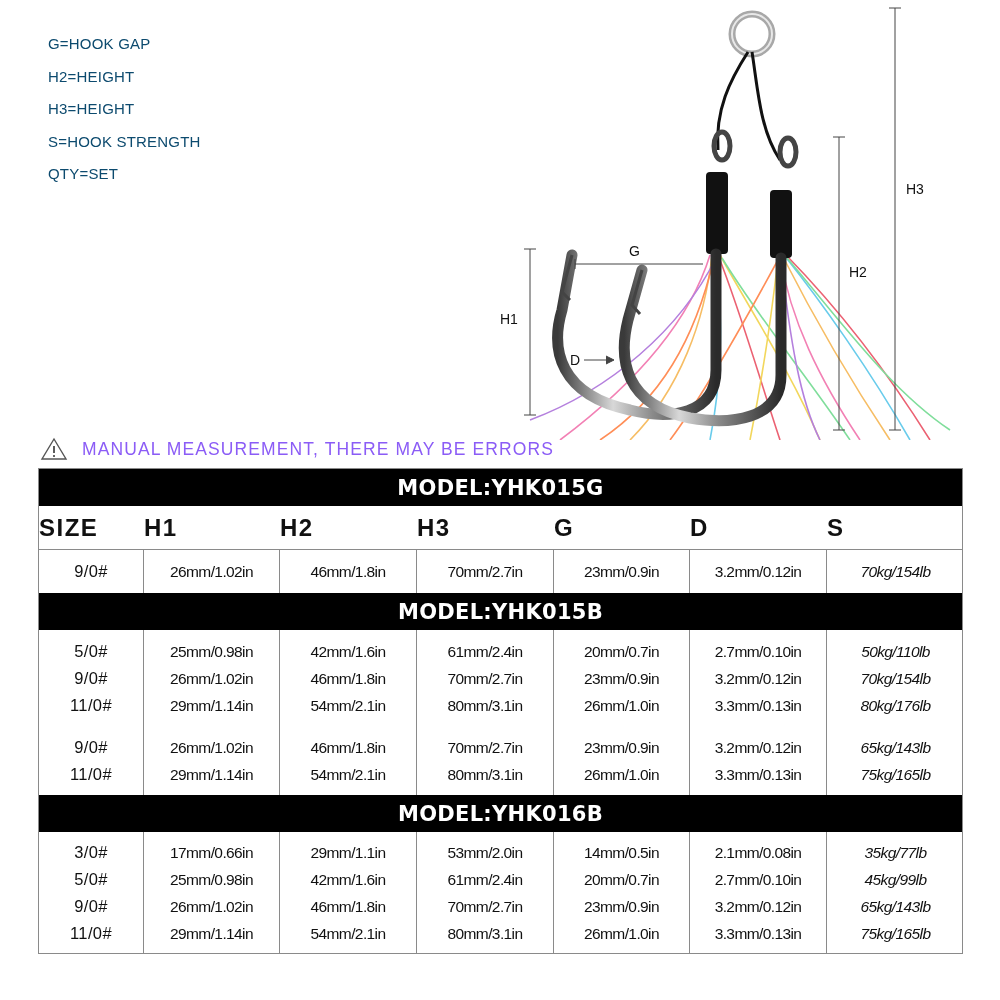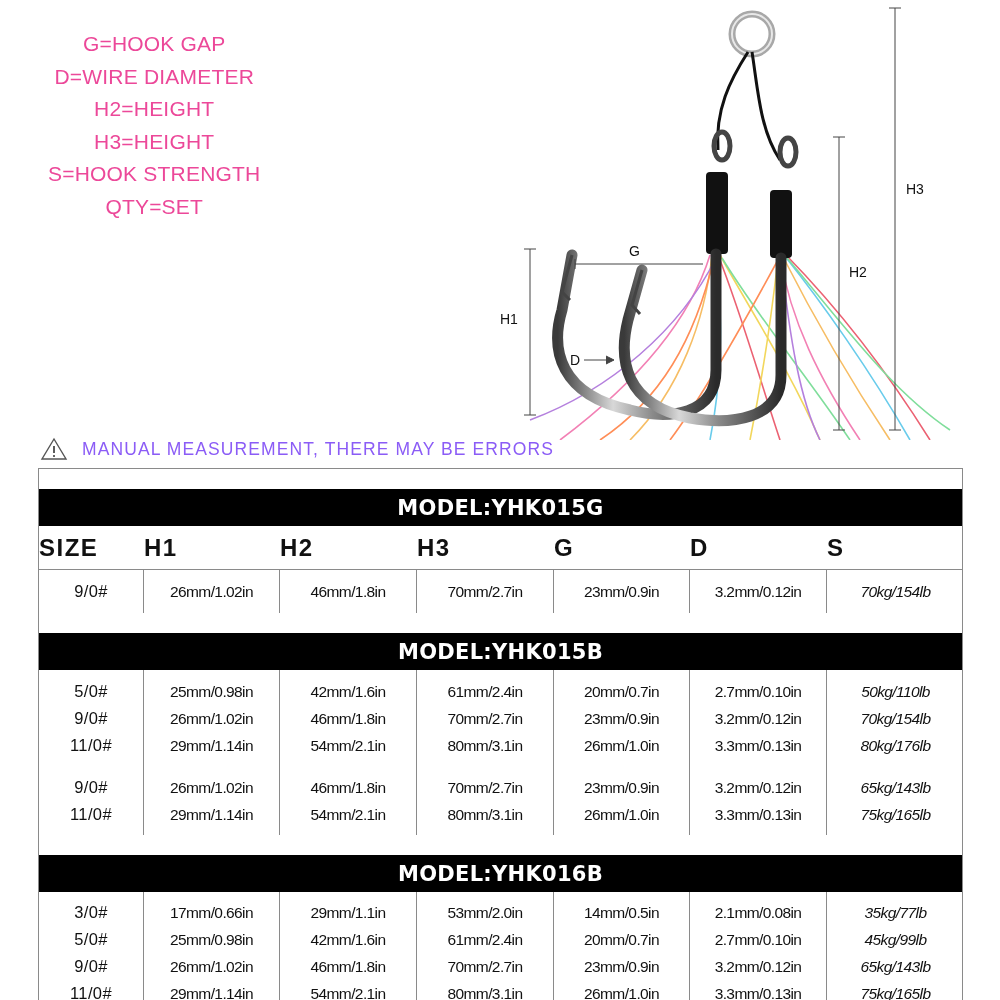--- a/index.html
+++ b/index.html
@@ -1,38 +1,37 @@
 <!DOCTYPE html>
 <html><head>
 <meta charset="utf-8">
 <style>
   html, body { margin:0; padding:0; background:#fff; }
   body { width:1000px; height:1000px; position:relative; overflow:hidden; font-family:"Liberation Sans", sans-serif; color:#111; }
   .legend { position:absolute; left:48px; top:28px; }
-  .legend-line { font-size:21px; line-height:32.5px; color:#ec4899; letter-spacing:0.2px;text-align:center; }
+  .legend-line { font-size:15px; line-height:32.5px; color:#0c4a6e; letter-spacing:0.2px; }
   .figure { position:absolute; left:490px; top:0; width:480px; height:440px; }
   .notice { position:absolute; left:40px; top:436px; height:26px; display:flex; align-items:center; }
   .notice .warn { width:28px; height:24px; margin-right:14px; }
   .notice .txt { font-size:17.5px; letter-spacing:1.1px; color:#8b5cf6; }
   .spec-table { position:absolute; left:38px; top:468px; width:925px; border:1.5px solid #8a8a8a; box-sizing:border-box; }
-  .model-bar { background:#000; color:#fff; height:37px; display:flex; align-items:center; justify-content:center; font-weight:bold; font-size:21px; letter-spacing:0.3px; font-family:"DejaVu Sans", sans-serif;margin-top:20px; }
+  .model-bar { background:#000; color:#fff; height:37px; display:flex; align-items:center; justify-content:center; font-weight:bold; font-size:21px; letter-spacing:0.3px; font-family:"DejaVu Sans", sans-serif; }
   .hdr-row { display:grid; grid-template-columns:105px 136px 137px 137px 136px 137px 137px; height:43px; border-bottom:1.5px solid #8a8a8a; align-items:center; }
   .hdr-row span { text-align:left; font-weight:bold; font-size:24px; letter-spacing:1.5px; }
   .data-block { display:grid; grid-template-columns:105px 136px 137px 137px 136px 137px 137px; }
   .data-block .col { border-right:1.5px solid #8a8a8a; display:flex; flex-direction:column; justify-content:center; align-items:center; }
   .data-block .col:last-child { border-right:none;font-style:italic; }
   .cell { font-size:15.5px; line-height:27px; letter-spacing:-0.6px; color:#111; white-space:nowrap; }
   .size-cell { font-weight:normal; font-size:16.5px; letter-spacing:0.4px; }
 </style>
 </head>
 <body>
 
 <div class="legend">
   <div class="legend-line">G=HOOK GAP</div>
-  <div class="legend-line">D=WIRE DIAMETER</div>
   <div class="legend-line">H2=HEIGHT</div>
   <div class="legend-line">H3=HEIGHT</div>
   <div class="legend-line">S=HOOK STRENGTH</div>
   <div class="legend-line">QTY=SET</div>
 </div>
 
 <div class="figure">
   <svg width="480" height="440" viewBox="0 0 480 440">
     <defs>
       <linearGradient id="steel" x1="0" y1="0" x2="1" y2="0">

